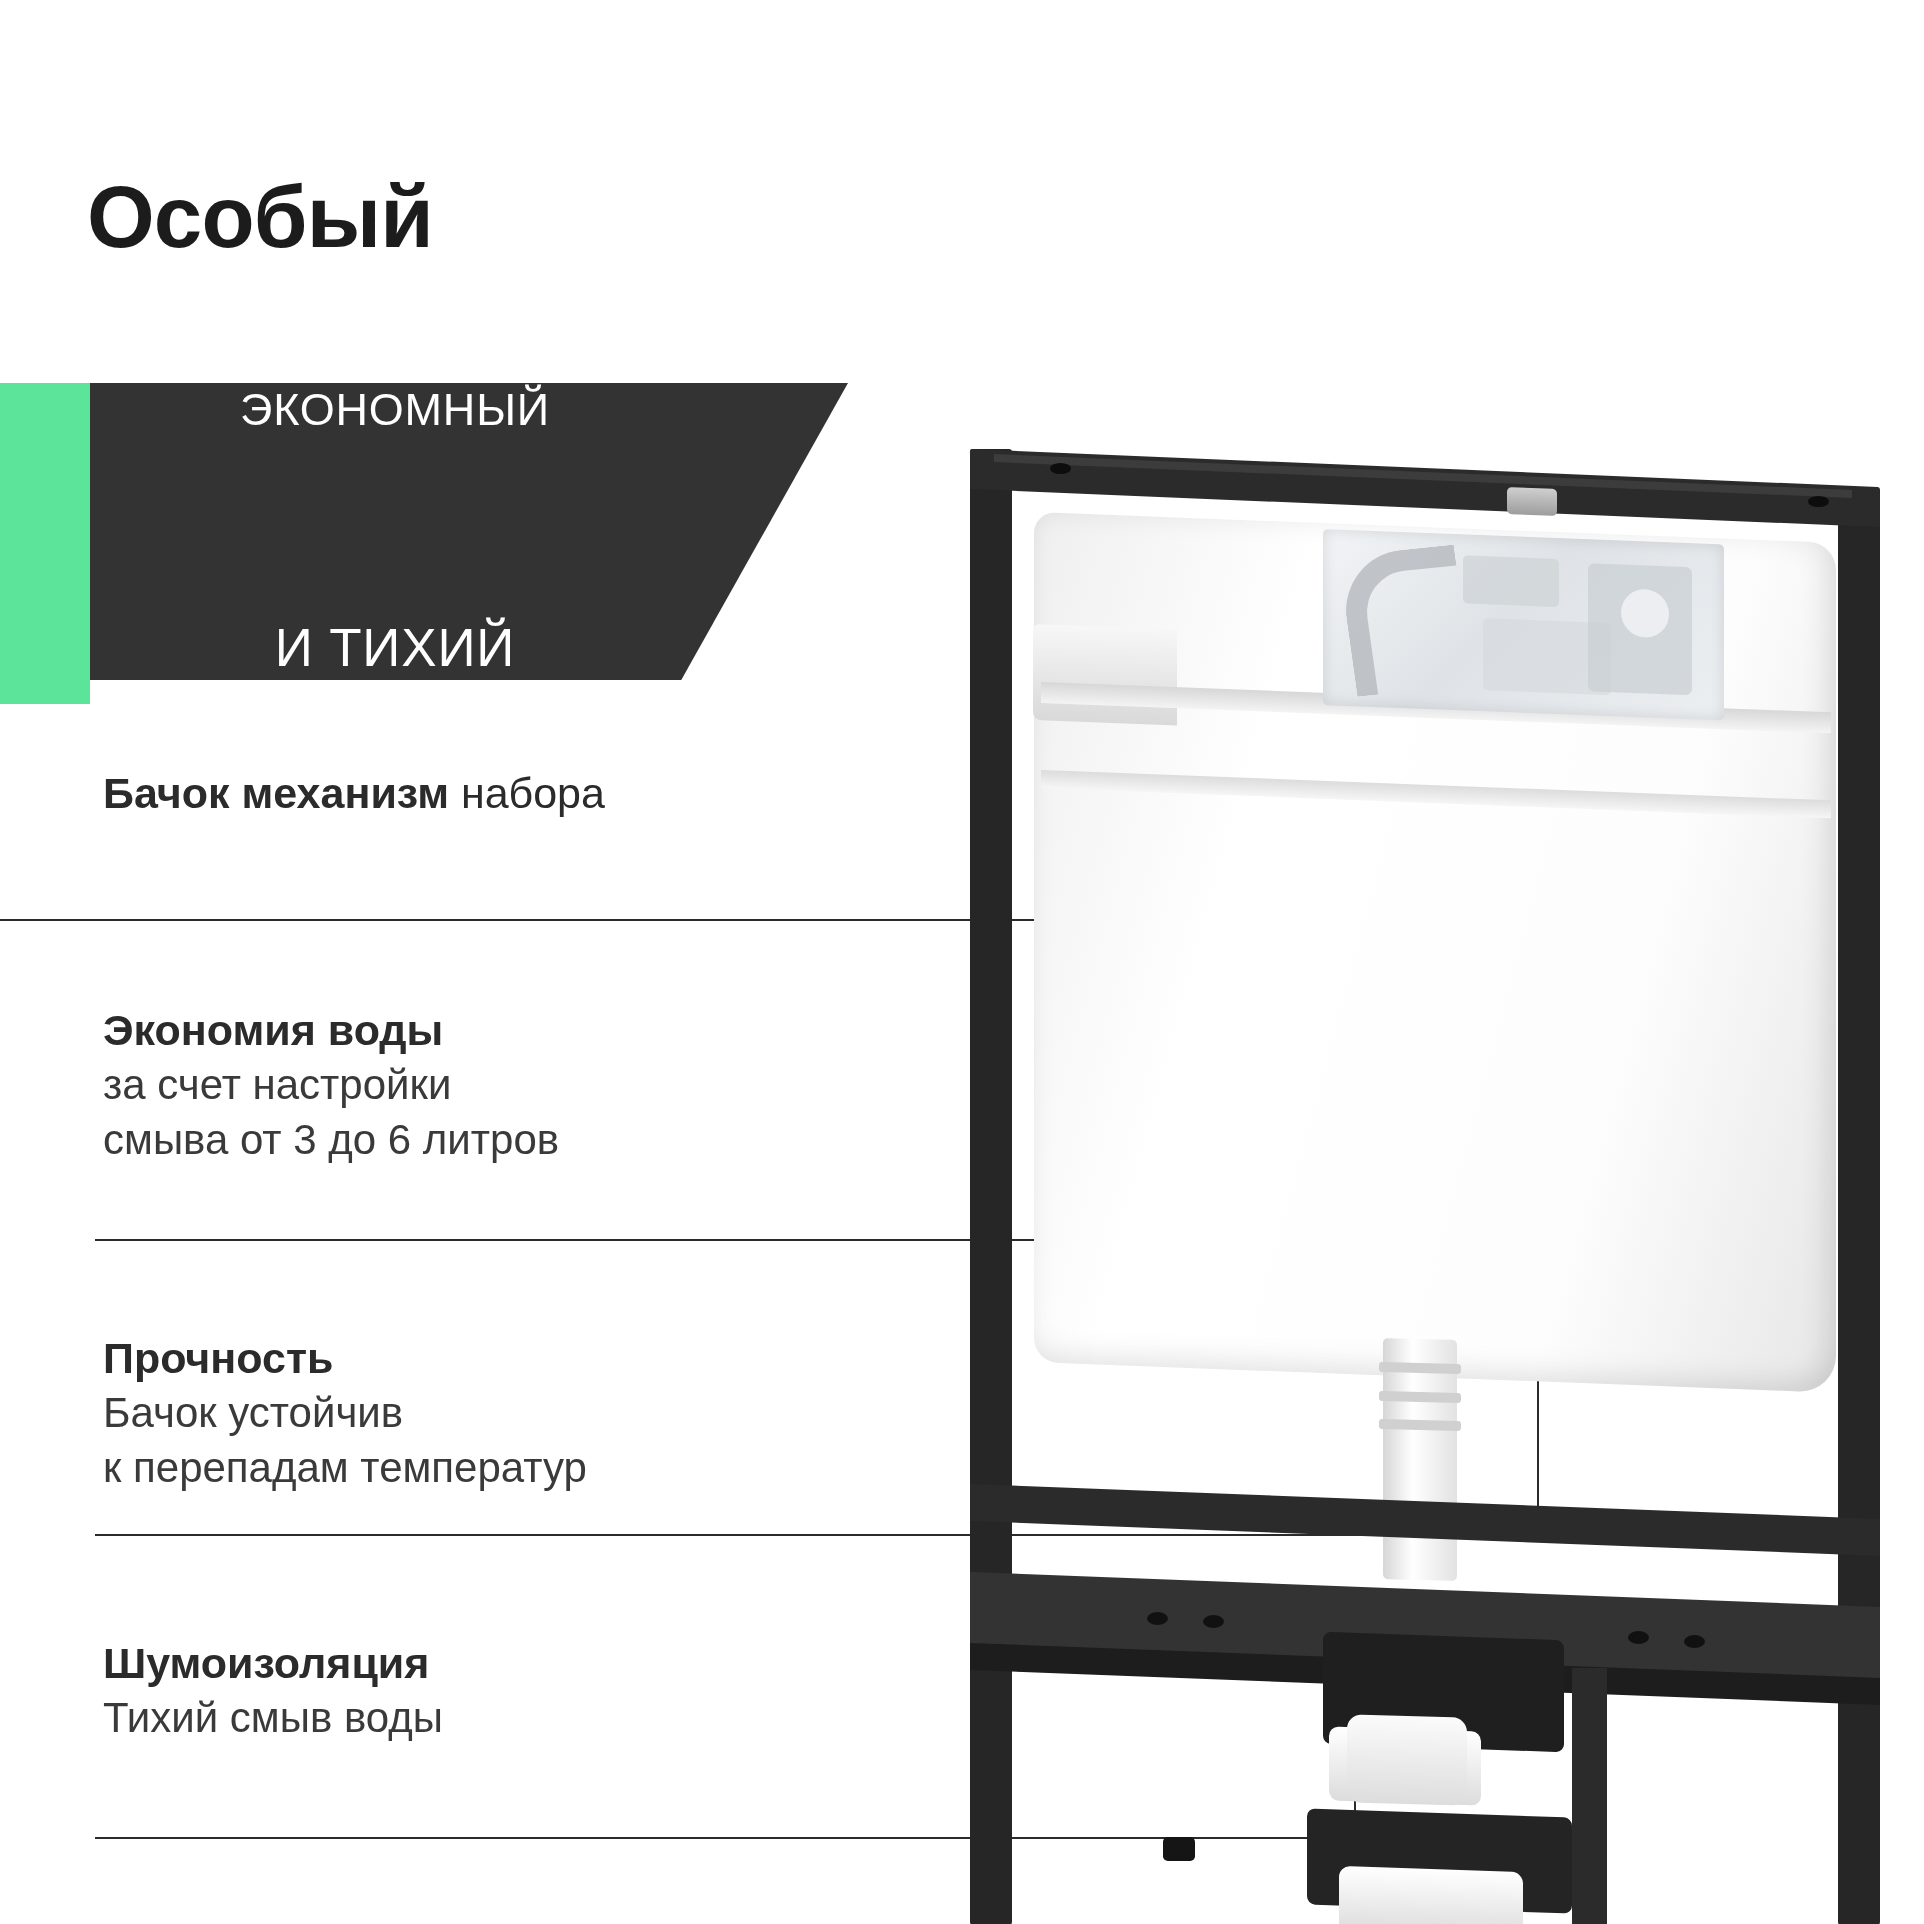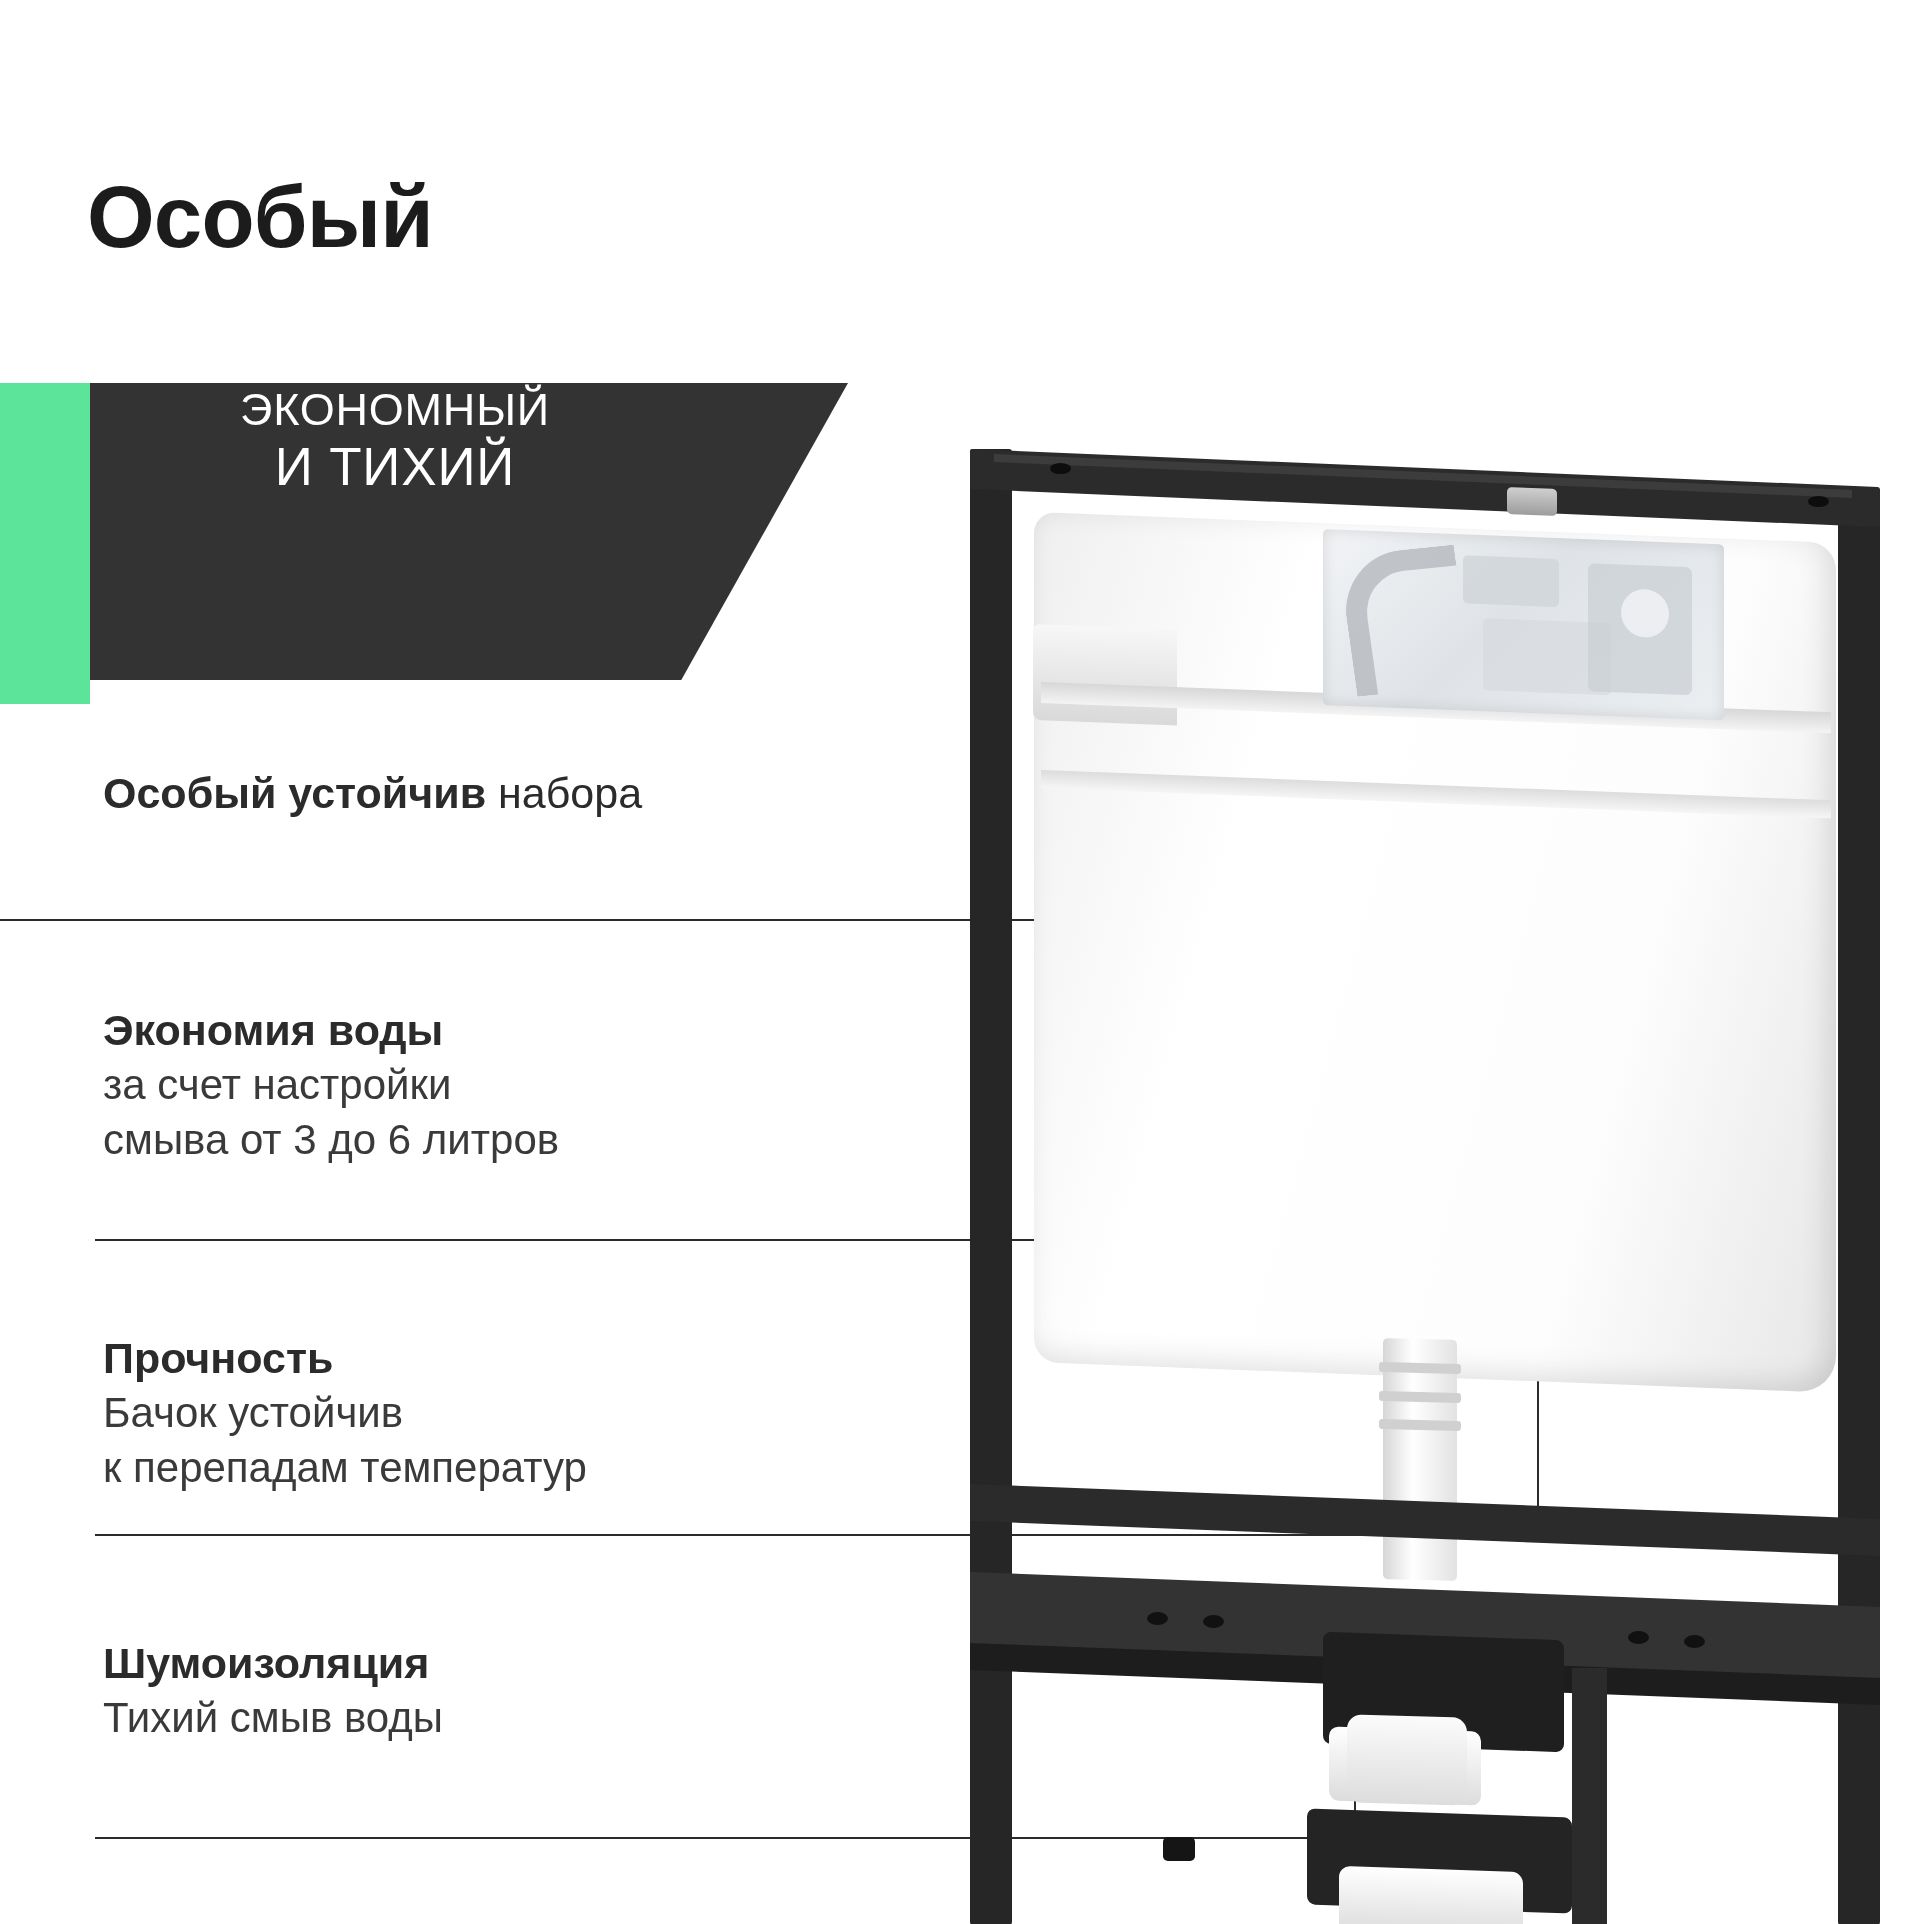--- a/index.html
+++ b/index.html
@@ -54,21 +54,21 @@
   }
   .badge-text {
     position: absolute;
     left: 90px;
     top: 0;
     width: 610px;
     height: 297px;
     display: flex;
     flex-direction: column;
     align-items: center;
-    justify-content: flex-start;
+    justify-content: space-between;
     color: #ffffff;
     line-height: 1.18;
   }
   .badge-line1 {
     font-size: 45px;
     font-weight: normal;
     letter-spacing: 0.8px;
   }
   .badge-line2 {
     font-size: 53px;
@@ -447,21 +447,21 @@
 <div class="badge-wrap">
   <div class="badge-green"></div>
   <div class="badge-banner"></div>
   <div class="badge-text">
     <div class="badge-line1">ЭКОНОМНЫЙ</div>
     <div class="badge-line2">И ТИХИЙ</div>
   </div>
 </div>
 
 <div class="feature" id="feature-0">
-  <div class="f-title"><span>Особый устойчив</span><span class="reg"> набора</span></div>
+  <div class="f-title"><span>Бачок механизм</span><span class="reg"> набора</span></div>
 </div>
 
 <div class="feature" id="feature-1">
   <div class="f-title"><span>Экономия воды</span></div>
   <div class="f-body" style="white-space:pre-line">за счет настройки
 смыва от 3 до 6 литров</div>
 </div>
 
 <div class="feature" id="feature-2">
   <div class="f-title"><span>Прочность</span></div>

